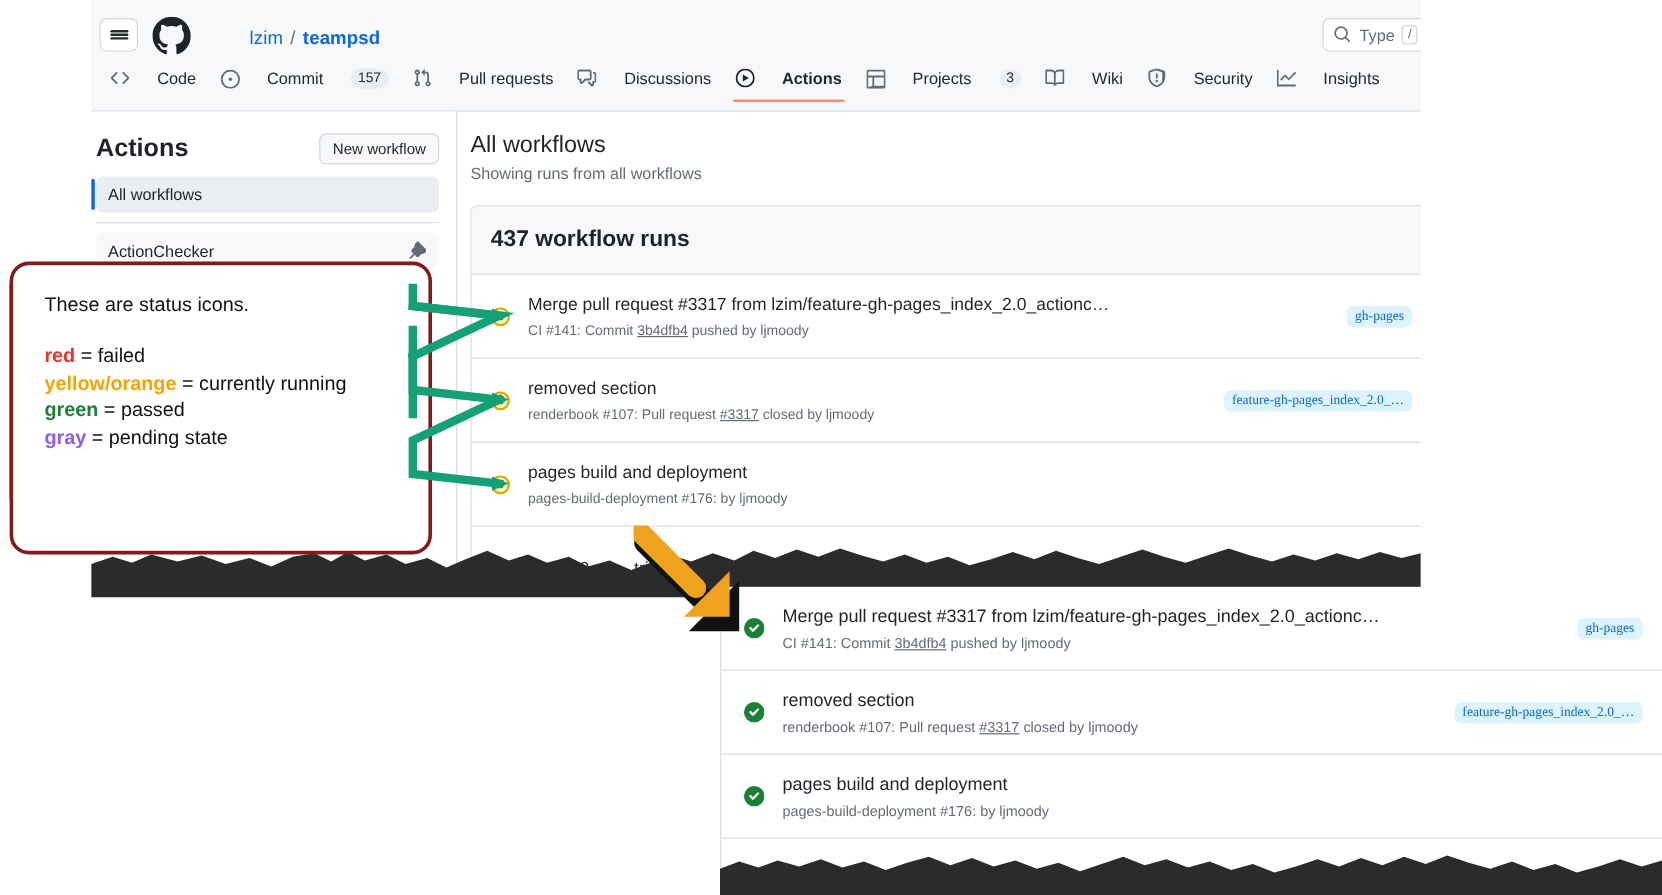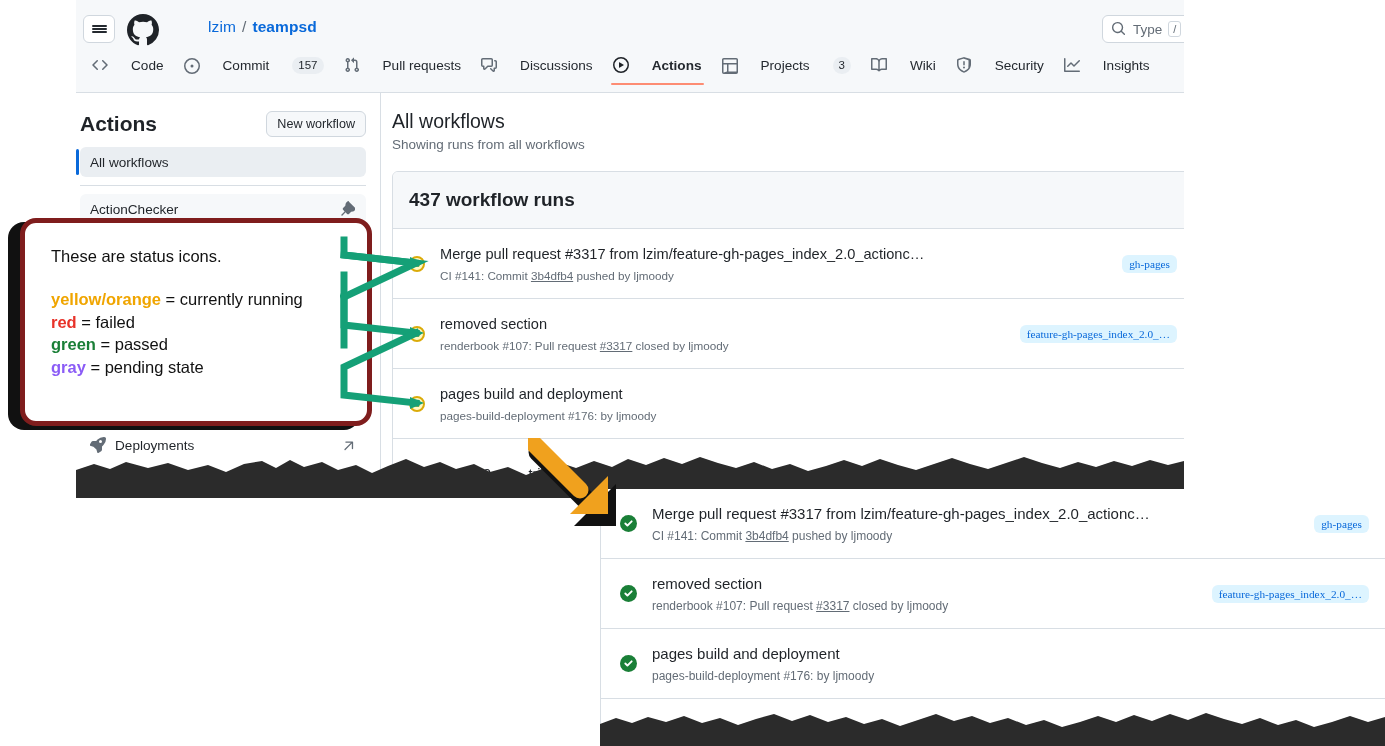--- a/index.html
+++ b/index.html
@@ -23,21 +23,21 @@
   }
   .hamburger {
     position: absolute; left: 7px; top: 15px; width: 32px; height: 28px;
     border: 1px solid #d0d7de; border-radius: 6px; background: #ffffff;
     display: flex; align-items: center; justify-content: center;
   }
   .hamburger span { display: block; width: 15px; height: 1.6px; background: #24292f; margin: 1.7px 0; border-radius: 1px; }
   .gh-mark { position: absolute; left: 51px; top: 14px; width: 32px; height: 32px; }
   .breadcrumb {
     position: absolute; left: 132px; top: 18px; height: 24px;
-    font-size: 15.5px; color: #24292f; display: flex; align-items: flex-start; gap: 6px;
+    font-size: 15.5px; color: #24292f; display: flex; align-items: flex-end; gap: 6px;
     letter-spacing: .1px;
   }
   .breadcrumb .owner { color: #0969da; }
   .breadcrumb .sep { color: #636c76; }
   .breadcrumb .repo { color: #0969da; font-weight: 600; }
 
   .repo-search {
     position: absolute; left: 1026px; top: 15px; width: 220px; height: 28px;
     border: 1px solid #d0d7de; border-radius: 6px; background: #ffffff;
     display: flex; align-items: center; padding: 0 8px; gap: 6px;
@@ -148,22 +148,22 @@
   .bp-title { font-size: 15px; color: #1f2328; white-space: nowrap; overflow: hidden; text-overflow: ellipsis; }
   .bp-meta { font-size: 12px; color: #636c76; margin-top: 7px; white-space: nowrap; }
   .bp-meta .sha, .bp-meta .pr { color: #636c76; text-decoration: underline; }
 
   
   .callout-shadow {
     position: absolute; left: 8px; top: 222px; width: 352px; height: 208px;
     background: #111111; border-radius: 16px;
   }
   .callout {
-    position: absolute; left: 20px; top: 218px; width: 352px; height: 208px;
-    background: #ffffff; border: 5px solid #7f1d1d; border-radius: 16px;
+    position: absolute; left: 8px; top: 218px; width: 352px; height: 244px;
+    background: #ffffff; border: 3px solid #7f1d1d; border-radius: 16px;
     padding: 24px 26px; color: #111111;
   }
   .callout .line1 { font-size: 16.5px; margin-bottom: 22px; }
   .callout .rule { font-size: 16.5px; line-height: 22.5px; }
   .kw { font-weight: bold; }
   .kw-yellow { color: #f0a500; }
   .kw-red { color: #e8332a; }
   .kw-green { color: #1a7f37; }
   .kw-gray { color: #8b5cf6; }
 
@@ -465,24 +465,24 @@
   </div>
 
   <svg class="torn" style="left:600px; top:706px; width:785px; height:40px;" viewBox="0 0 785 40" preserveAspectRatio="none">
     <path fill="#2b2b2b" d="M0,18 L16,12 L32,17 L48,11 L66,16 L84,10 L102,17 L120,12 L138,19 L156,13 L174,8 L192,15 L210,9 L228,16 L246,11 L264,18 L282,13 L300,20 L318,14 L336,8 L354,15 L372,10 L390,17 L408,12 L426,19 L444,14 L462,21 L480,16 L498,10 L516,16 L534,9 L552,15 L570,8 L588,14 L606,7 L624,13 L642,18 L660,12 L678,19 L696,14 L714,21 L732,16 L750,10 L768,16 L785,11 L785,40 L0,40 Z"></path>
   </svg>
 
   <div class="callout-shadow"></div>
   <div class="callout">
     <div class="line1">These are status icons.</div>
     <div class="rule">
+      <span class="kw kw-red">red</span><span> = failed</span>
+    </div>
+    <div class="rule">
       <span class="kw kw-yellow">yellow/orange</span><span> = currently running</span>
-    </div>
-    <div class="rule">
-      <span class="kw kw-red">red</span><span> = failed</span>
     </div>
     <div class="rule">
       <span class="kw kw-green">green</span><span> = passed</span>
     </div>
     <div class="rule">
       <span class="kw kw-gray">gray</span><span> = pending state</span>
     </div>
   </div>
 
   <svg class="callout-arrows" viewBox="0 0 100 200">

